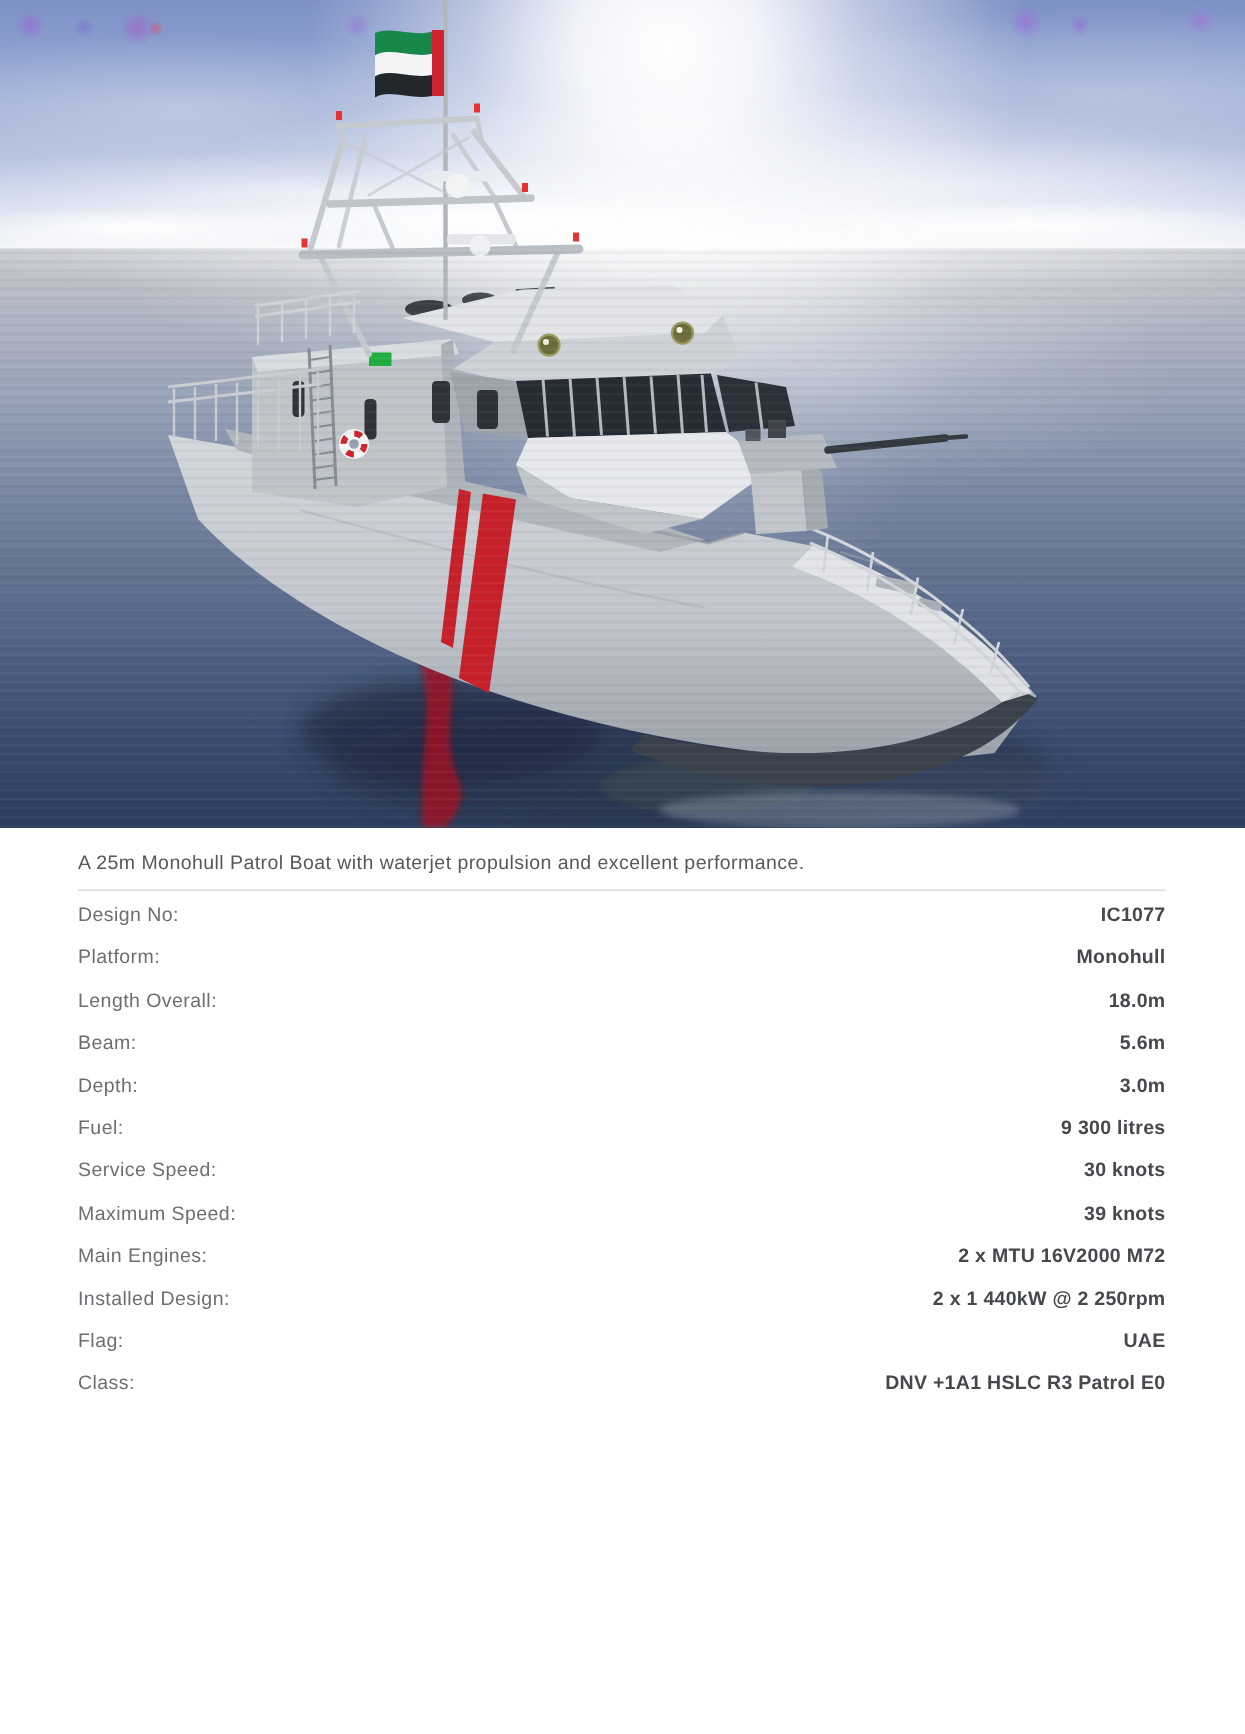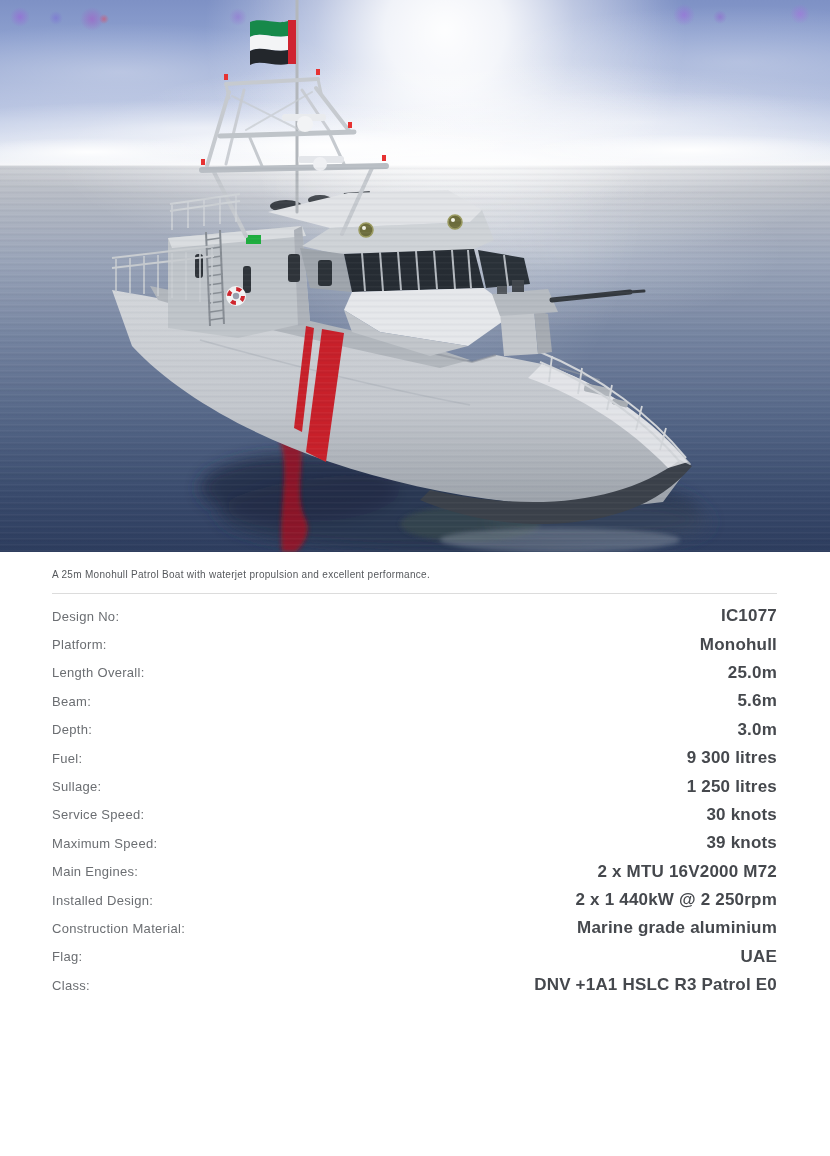--- a/index.html
+++ b/index.html
@@ -76,35 +76,35 @@
   .stripe{fill:var(--accent-red,#c8202a);}
   .flag-red{fill:var(--flag-red,#cf2430);}
   .flag-green{fill:var(--flag-green,#16894a);}
   .flag-white{fill:var(--flag-white,#f3f4f6);}
   .flag-black{fill:var(--flag-black,#23272c);}
 
   
   .content{padding:0 53px 0 52px;}
   .description{
     margin:0;padding-top:13px;
-    font-size:10px;line-height:20px;letter-spacing:.3px;
+    font-size:13px;line-height:20px;letter-spacing:.3px;
     color:#55585c;
   }
   .divider{
     margin-top:8px;height:1px;background:var(--divider,#dcdcdc);
   }
   .spec-table{margin-top:8px;}
   .spec-row{
-    height:28.4px;display:flex;align-items:center;justify-content:space-between;
+    height:28.4px;display:flex;justify-content:space-between;
   }
   .spec-label{
     font-size:13px;letter-spacing:.3px;color:var(--text-label,#6b6e72);
   }
   .spec-value{
-    font-size:17px;letter-spacing:.2px;font-weight:700;color:var(--text-value,#45484d);padding-left:32px;
+    font-size:13px;letter-spacing:.2px;font-weight:700;color:var(--text-value,#45484d);padding-left:32px;
   }
 </style>
 </head>
 <body>
 
 <div class="page">
 
   <div class="hero">
     <div class="layer sky-sea"></div>
     <div class="layer sun"></div>
@@ -293,21 +293,21 @@
           <span class="spec-value">IC1077</span>
         </div>
 
         <div class="spec-row">
           <span class="spec-label">Platform:</span>
           <span class="spec-value">Monohull</span>
         </div>
 
         <div class="spec-row">
           <span class="spec-label">Length Overall:</span>
-          <span class="spec-value">25.0m</span>
+          <span class="spec-value">18.0m</span>
         </div>
 
 
         <div class="spec-row">
           <span class="spec-label">Beam:</span>
           <span class="spec-value">5.6m</span>
         </div>
 
 
         <div class="spec-row">
@@ -315,24 +315,20 @@
           <span class="spec-value">3.0m</span>
         </div>
 
 
         <div class="spec-row">
           <span class="spec-label">Fuel:</span>
           <span class="spec-value">9 300 litres</span>
         </div>
 
 
-        <div class="spec-row">
-          <span class="spec-label">Sullage:</span>
-          <span class="spec-value">1 250 litres</span>
-        </div>
 
         <div class="spec-row">
           <span class="spec-label">Service Speed:</span>
           <span class="spec-value">30 knots</span>
         </div>
 
         <div class="spec-row">
           <span class="spec-label">Maximum Speed:</span>
           <span class="spec-value">39 knots</span>
         </div>
@@ -341,24 +337,20 @@
           <span class="spec-label">Main Engines:</span>
           <span class="spec-value">2 x MTU 16V2000 M72</span>
         </div>
 
         <div class="spec-row">
           <span class="spec-label">Installed Design:</span>
           <span class="spec-value">2 x 1 440kW @ 2 250rpm</span>
         </div>
 
 
-        <div class="spec-row">
-          <span class="spec-label">Construction Material:</span>
-          <span class="spec-value">Marine grade aluminium</span>
-        </div>
 
         <div class="spec-row">
           <span class="spec-label">Flag:</span>
           <span class="spec-value">UAE</span>
         </div>
 
         <div class="spec-row">
           <span class="spec-label">Class:</span>
           <span class="spec-value">DNV +1A1 HSLC R3 Patrol E0</span>
         </div>

